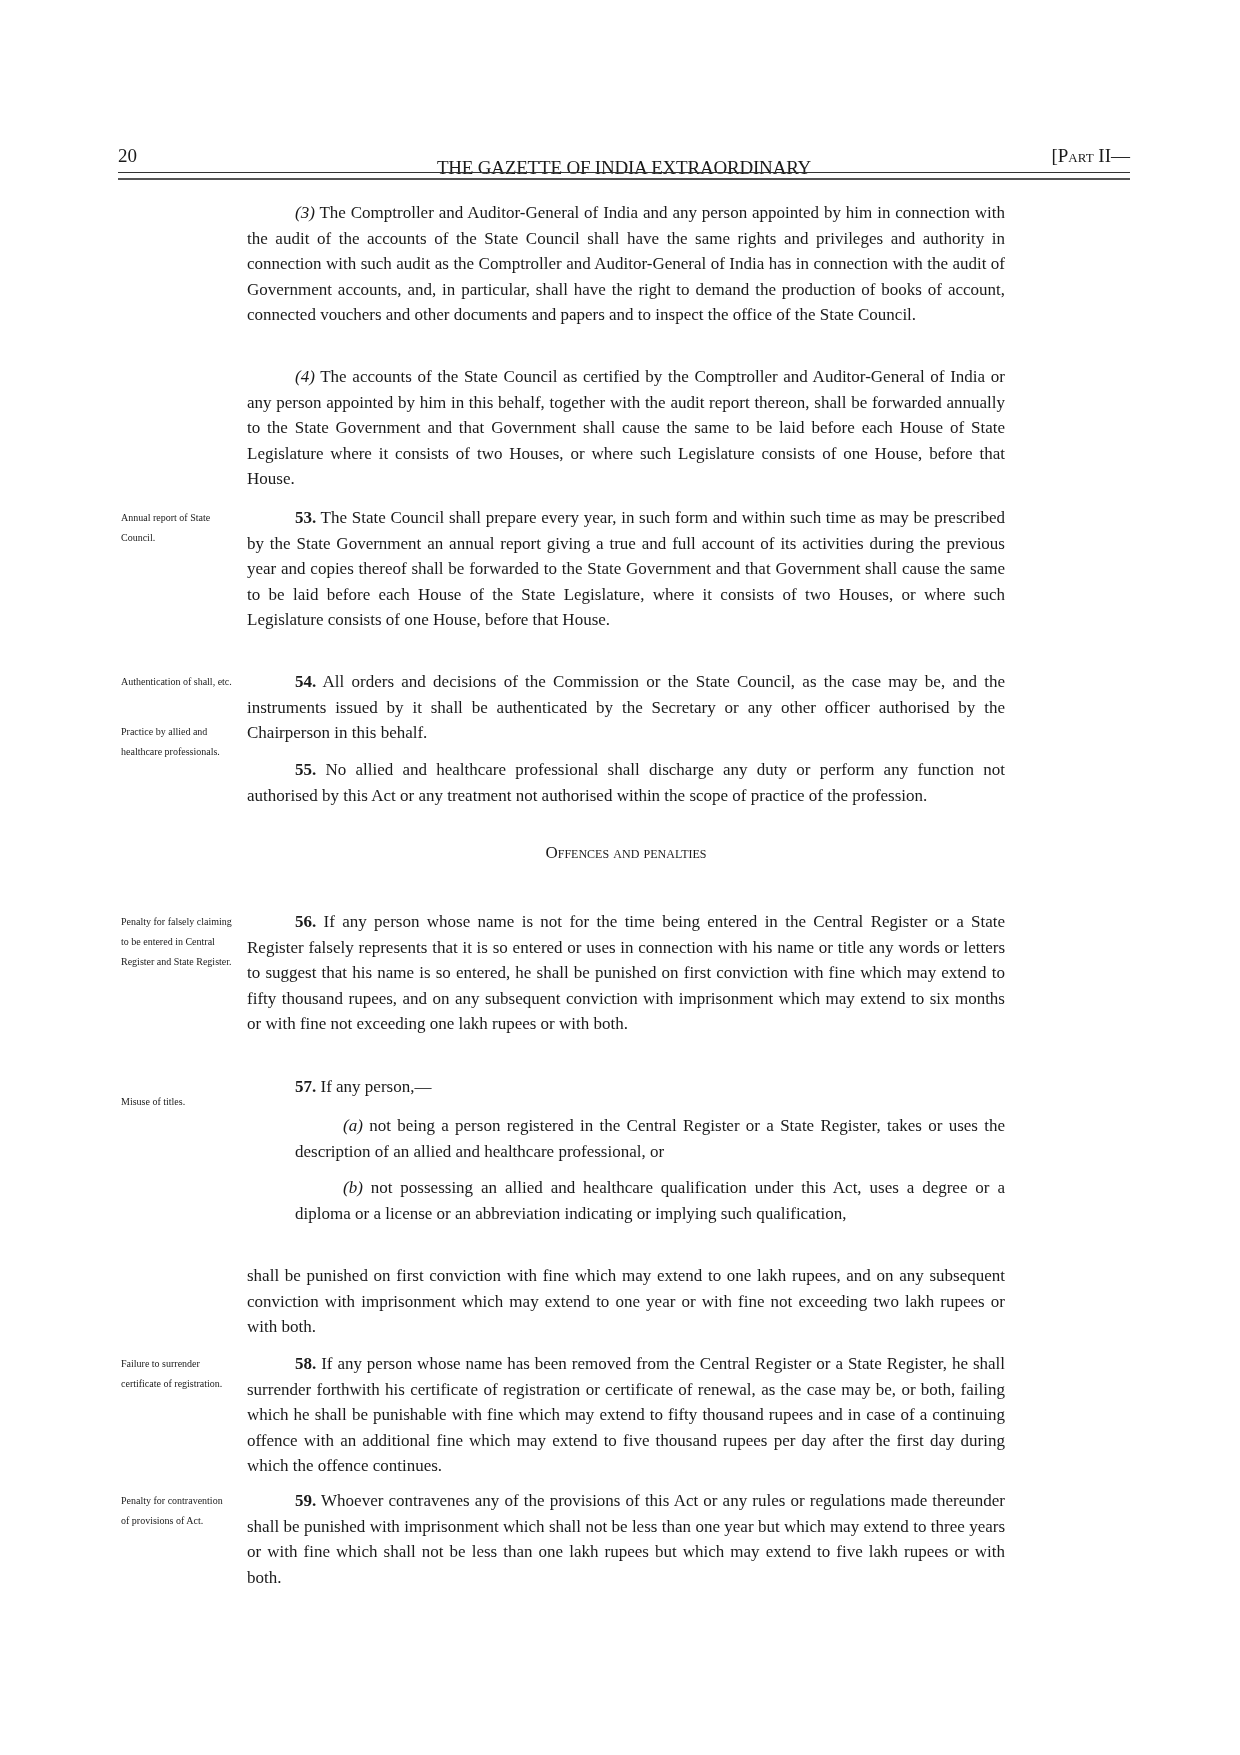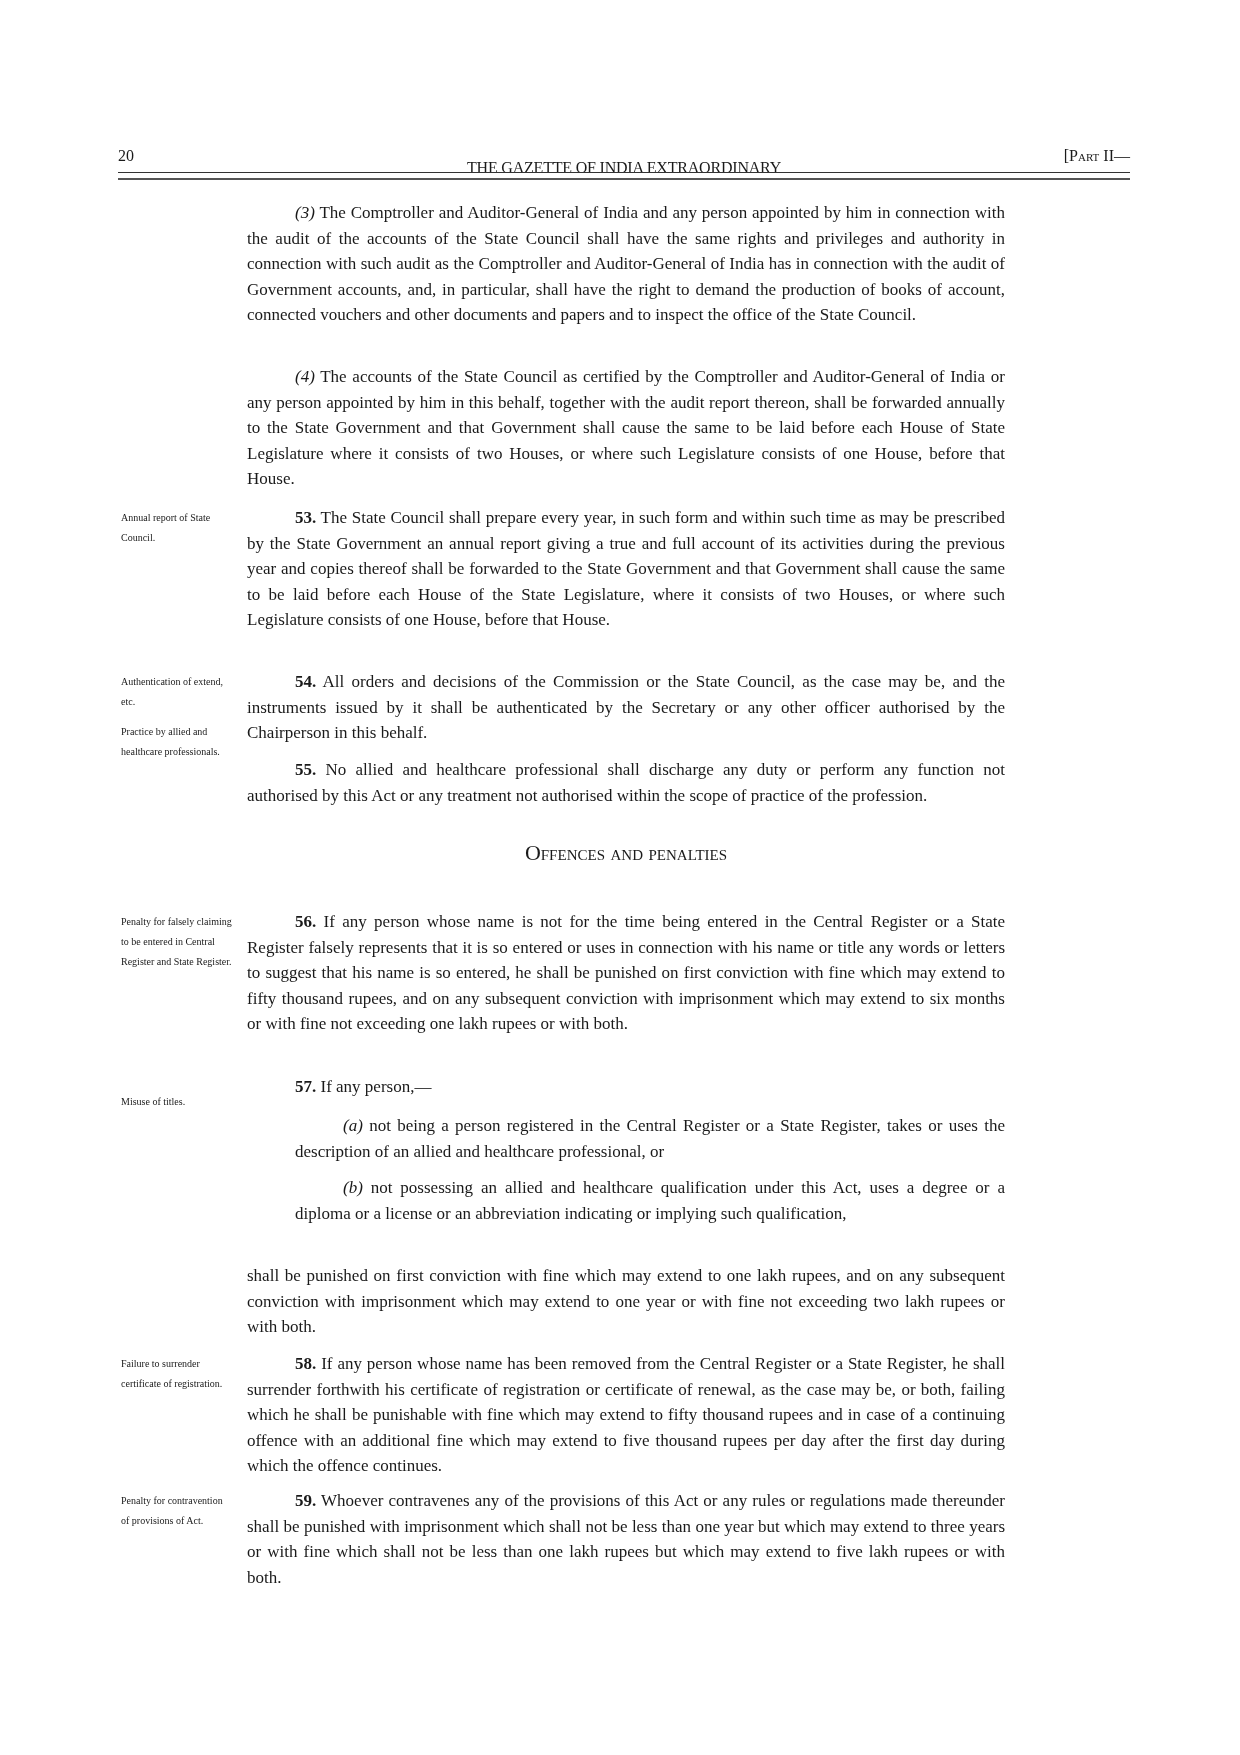--- a/index.html
+++ b/index.html
@@ -3,21 +3,21 @@
 <meta charset="utf-8">
 <style>
   html, body { margin: 0; padding: 0; background: #ffffff; }
   body {
     width: 1240px; height: 1755px; position: relative; overflow: hidden;
     font-family: "Liberation Serif", "DejaVu Serif", serif;
     color: #1a1a1a;
   }
   .header {
     position: absolute; left: 118px; top: 143px; width: 1012px; height: 26px;
-    font-size: 16px; line-height: 26px;
+    font-size: 19px; line-height: 26px;
   }
   .header .pg { position: absolute; left: 0; top: 0; }
   .header .title { position: absolute; left: 0; right: 0; text-align: center; top: 0; letter-spacing: -0.2px; margin-top: 12px; }
   .header .part { position: absolute; right: 0; top: 0; padding-left: 12px; }
   .sc { font-variant: small-caps; }
   .rule1 { position: absolute; left: 118px; top: 172px; width: 1012px; height: 0; border-top: 1.5px solid #333; }
   .rule2 { position: absolute; left: 118px; top: 178px; width: 1012px; height: 0; border-top: 2.5px solid #555; }
 
   .body-text {
     position: absolute; left: 247px; width: 758px;
@@ -28,21 +28,21 @@
   .deep { padding-left: 48px; width: 710px; }
   .deep .indent { text-indent: 48px; }
   .margin-note {
     position: absolute; left: 121px; width: 112px;
     font-size: 10px; line-height: 20px; text-align: left;
   }
   .chapter {
     position: absolute; left: 247px; width: 758px; text-align: center;
     font-size: 19px; line-height: 26px;
   }
-  .chapter-sub { font-variant: small-caps; font-size: 22px; }
+  .chapter-sub { font-variant: small-caps; font-size: 17px; }
   b { font-weight: bold; }
   i { font-style: italic; }
 </style>
 </head>
 <body>
 
 <div class="header">
   <span class="pg">20</span>
   <span class="title">THE GAZETTE OF INDIA EXTRAORDINARY</span>
   <span class="part sc">[Part II—</span>
@@ -56,21 +56,21 @@
 
 <div class="body-text" style="top:364px;">
   <p class="para indent"><i>(4)</i><span> The accounts of the State Council as certified by the Comptroller and Auditor-General of India or any person appointed by him in this behalf, together with the audit report thereon, shall be forwarded annually to the State Government and that Government shall cause the same to be laid before each House of State Legislature where it consists of two Houses, or where such Legislature consists of one House, before that House.</span></p>
 </div>
 
 <div class="margin-note" style="top:508px;">Annual report of State Council.</div>
 <div class="body-text" style="top:505px;">
   <p class="para indent"><b>53.</b><span> The State Council shall prepare every year, in such form and within such time as may be prescribed by the State Government an annual report giving a true and full account of its activities during the previous year and copies thereof shall be forwarded to the State Government and that Government shall cause the same to be laid before each House of the State Legislature, where it consists of two Houses, or where such Legislature consists of one House, before that House.</span></p>
 </div>
 
-<div class="margin-note" style="top:672px;">Authentication of  extend, etc.</div>
+<div class="margin-note" style="top:672px;">Authentication of  shall, etc.</div>
 <div class="body-text" style="top:669px;">
   <p class="para indent"><b>54.</b><span> All orders and decisions of the Commission or the State Council, as the case may be, and the instruments issued by it shall be authenticated by the Secretary or any other officer authorised by the Chairperson in this behalf.</span></p>
 </div>
 
 <div class="margin-note" style="top:722px;font-family:Liberation Serif, serif;">Practice by allied and healthcare professionals.</div>
 <div class="body-text" style="top:757px;">
   <p class="para indent"><b>55.</b><span> No allied and healthcare professional shall discharge any duty or perform any function not authorised by this Act or any treatment not authorised within the scope of practice of the profession.</span></p>
 </div>
 
 <div class="chapter" style="top:840px;">

